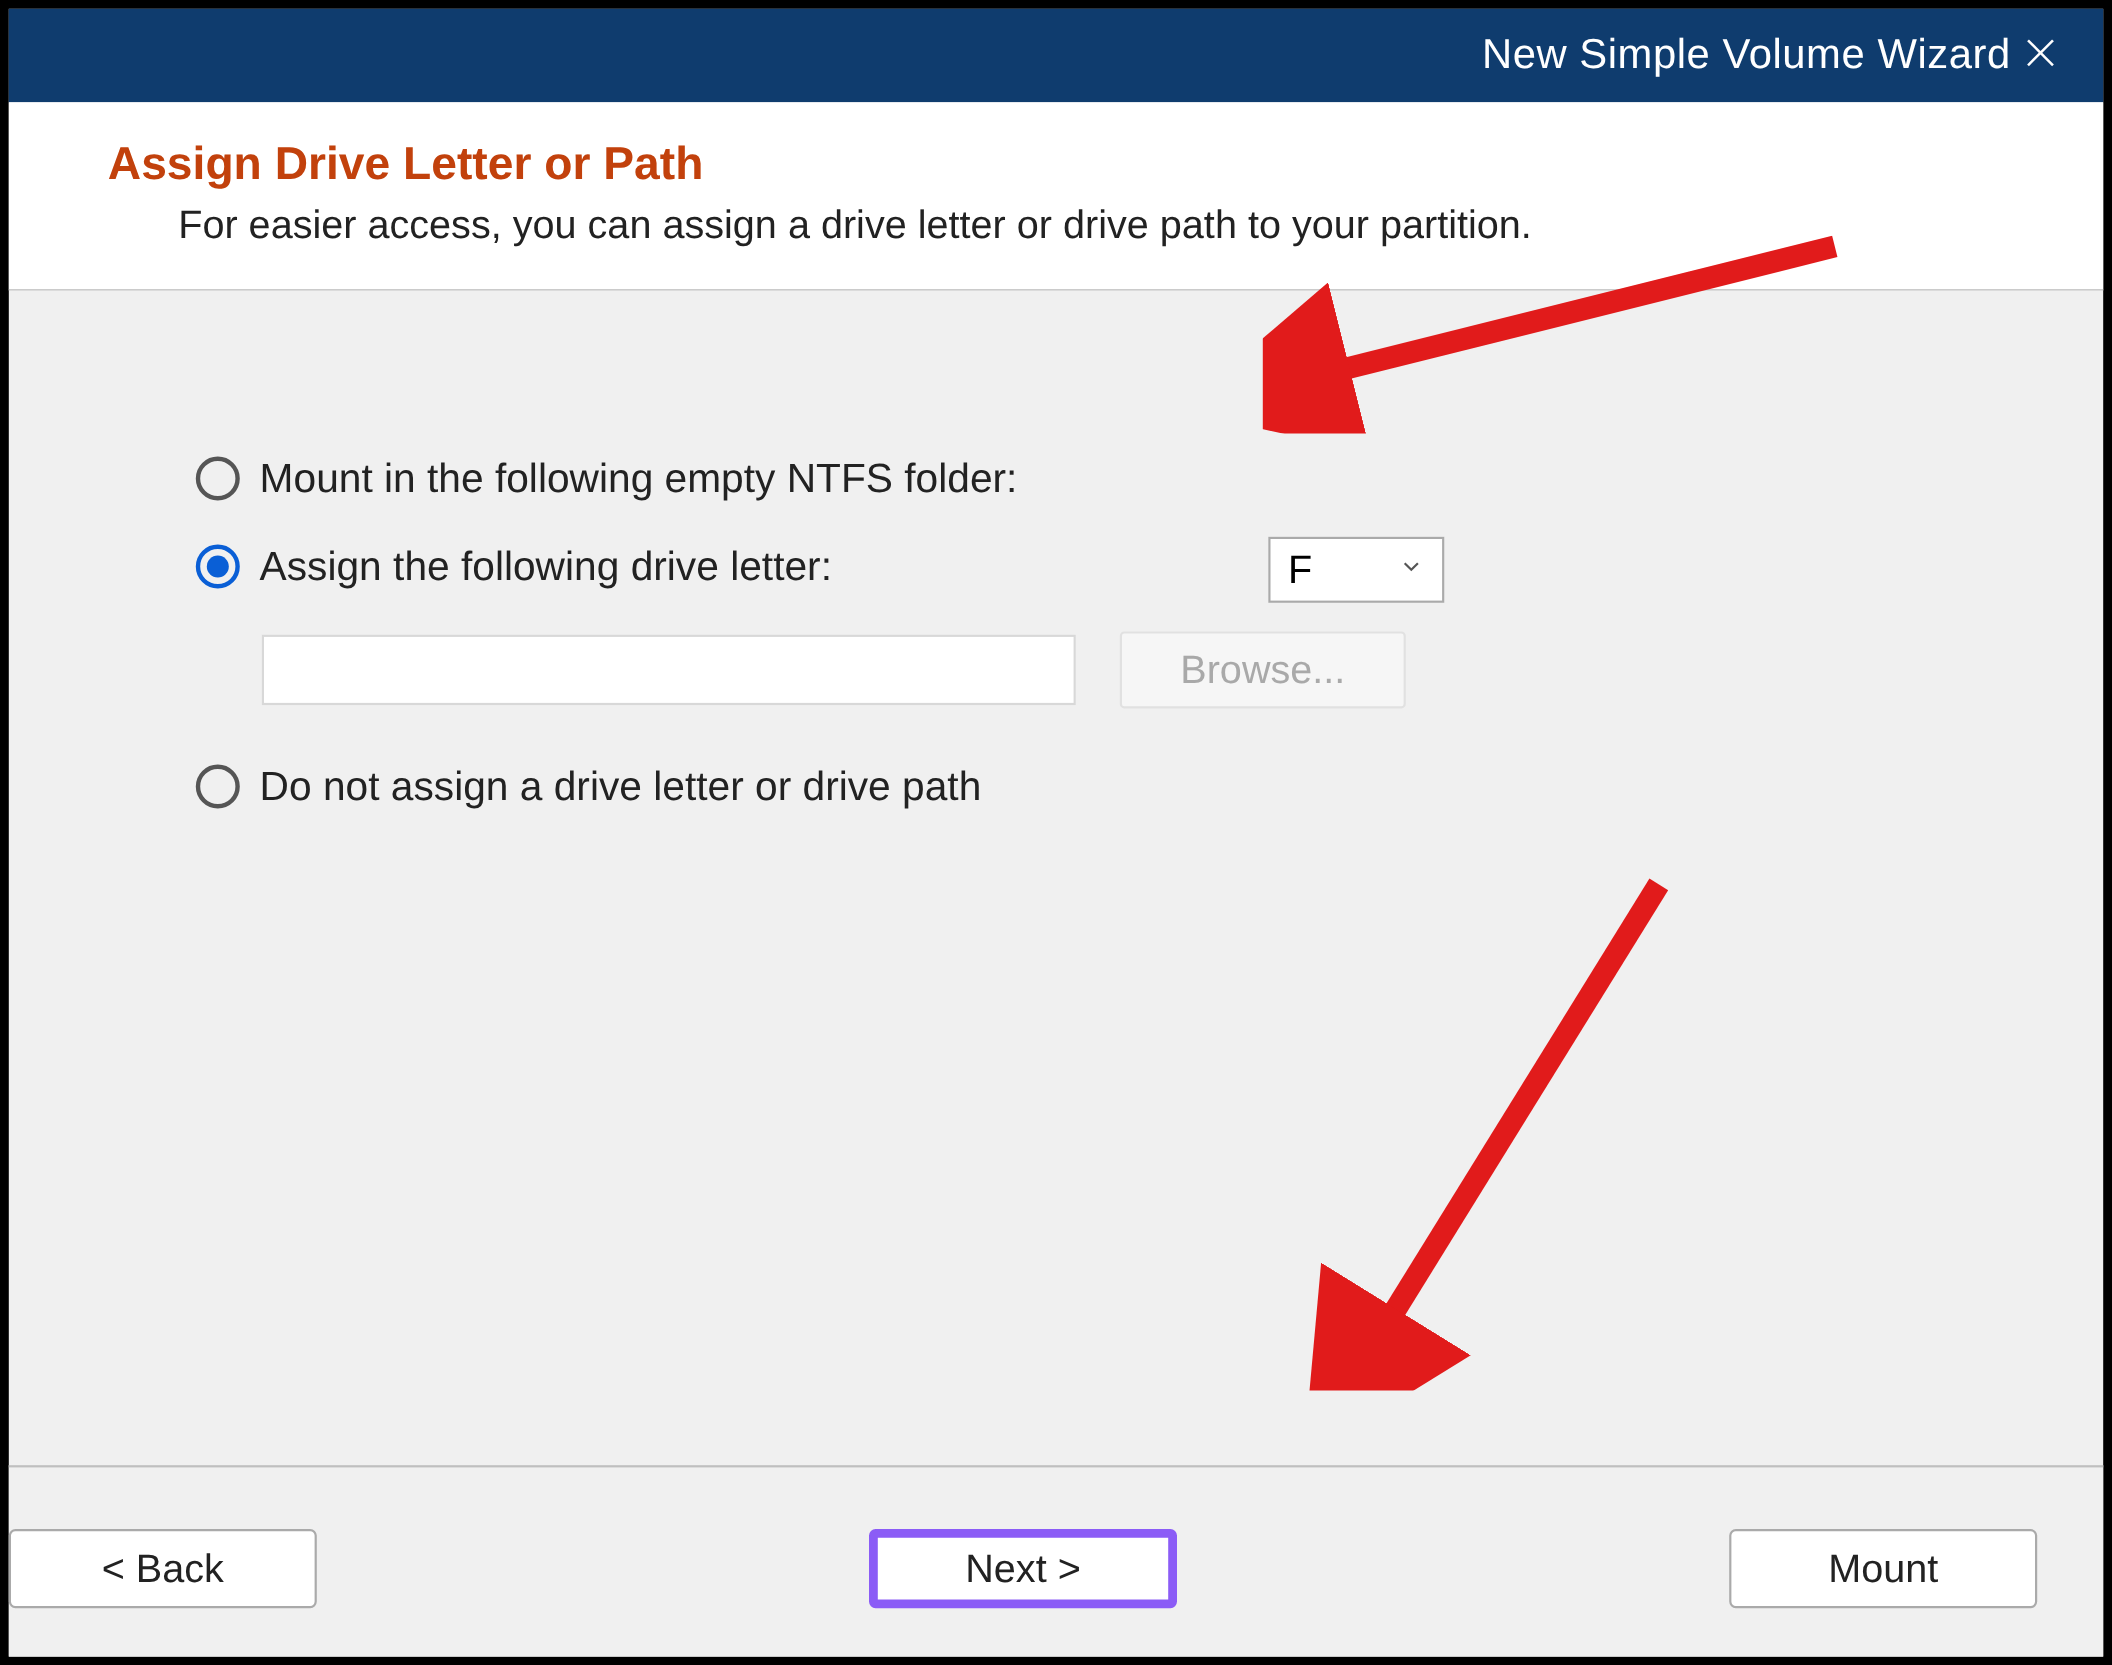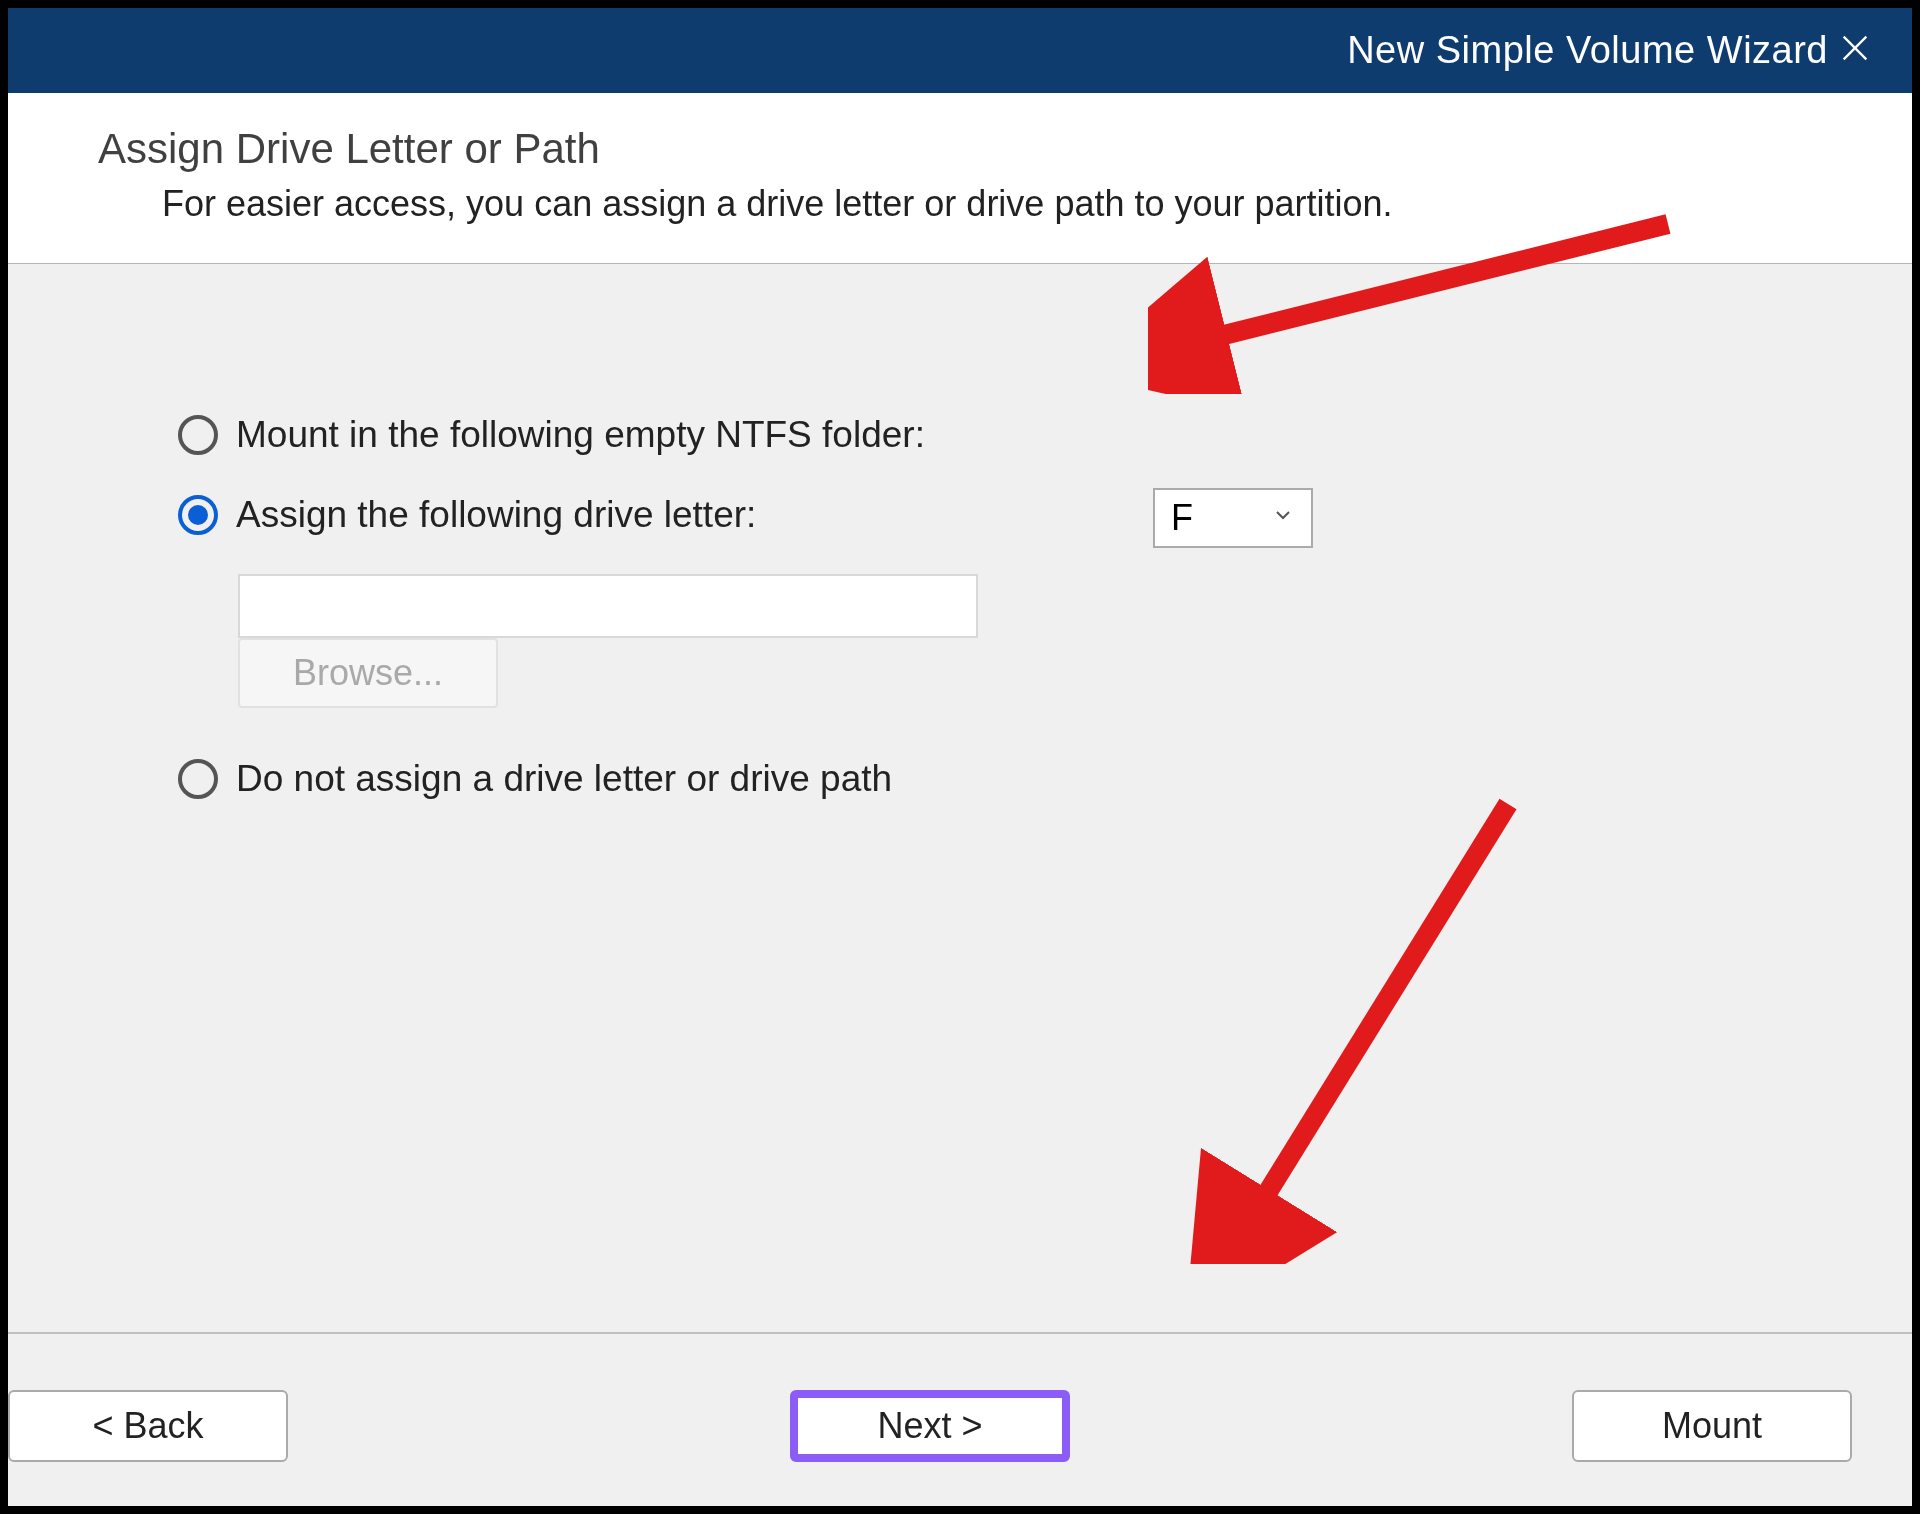--- a/index.html
+++ b/index.html
@@ -48,22 +48,22 @@
     padding: 0 10px;
     line-height: 1;
   }
   .header-panel {
     background: #fff;
     padding: 32px 40px 38px 90px;
     border-bottom: 1px solid #b5b5b5;
   }
   .header-panel .heading {
     font-size: 42px;
-    font-weight: 400;
-    color: #404040;
+    font-weight: 700;
+    color: #c2410c;
     margin: 0 0 10px 0;
   }
   .header-panel .subheading {
     font-size: 36px;
     font-weight: 400;
     color: #222;
     margin: 0 0 0 64px;
   }
   .content {
     flex: 1;
@@ -118,22 +118,22 @@
     padding: 0 16px;
     justify-content: space-between;
     cursor: pointer;
   }
   .drive-select .chev {
     font-size: 28px;
     color: #555;
   }
   .mount-row {
     display: flex;
+    align-items: center;
     margin: 18px 0 50px 60px;
-    flex-direction: column;
   }
   .mount-input {
     width: 740px;
     height: 64px;
     background: #fff;
     border: 2px solid #d8d8d8;
     margin-right: 40px;
   }
   .browse-btn {
     width: 260px;

